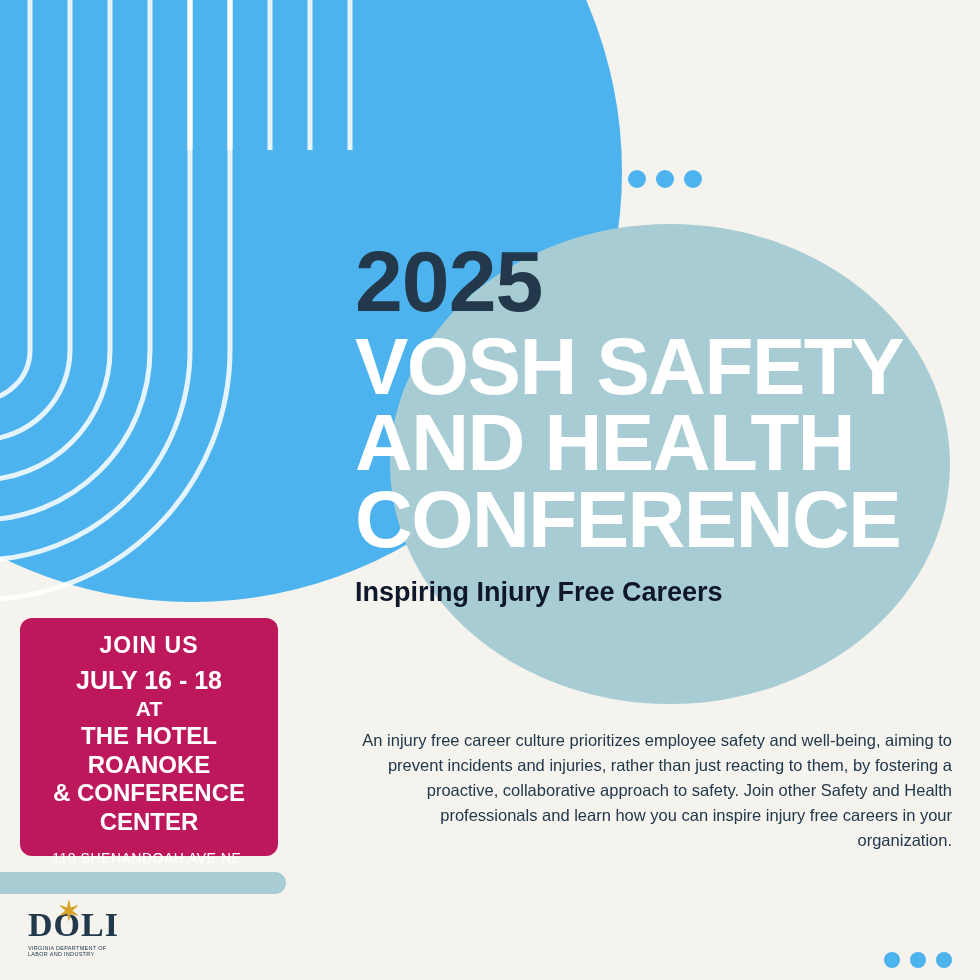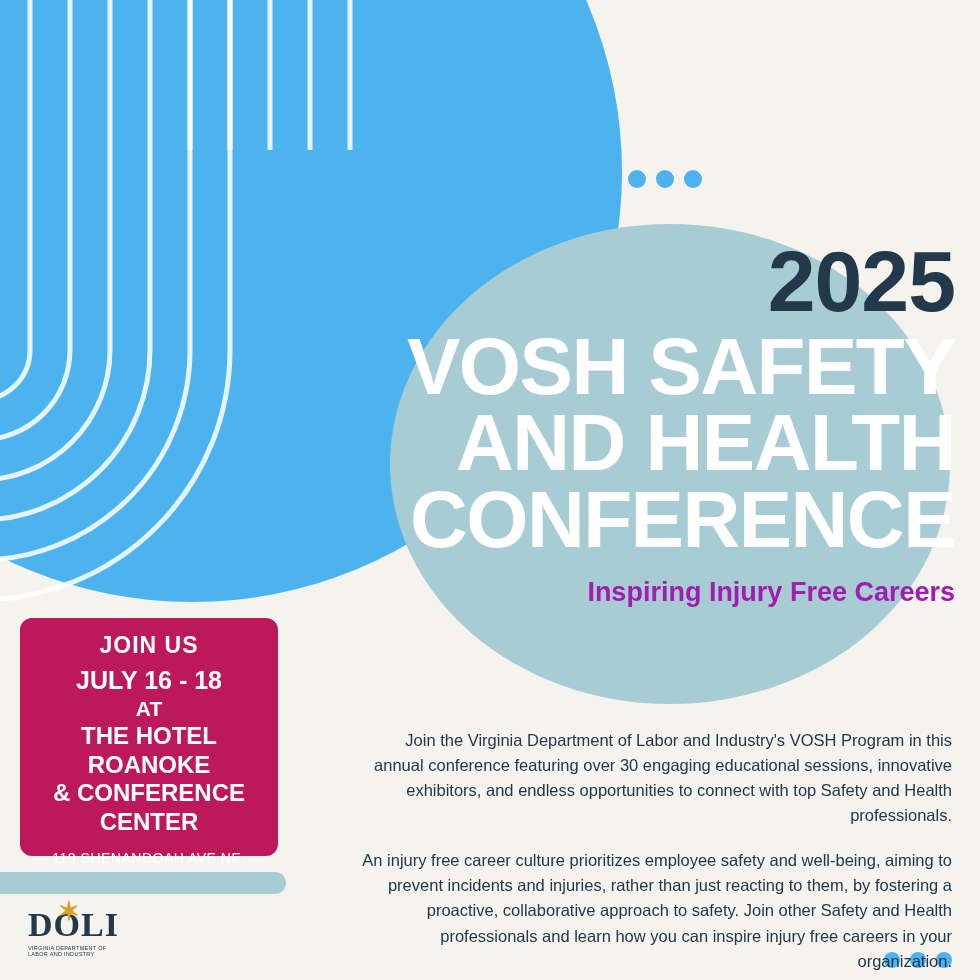--- a/index.html
+++ b/index.html
@@ -76,42 +76,42 @@
     background: #a8ccd3;
     border-radius: 0 11px 11px 0;
   }
 
   
   .headline {
     position: absolute;
     left: 355px;
     top: 240px;
     width: 600px;
-    text-align: right;
+    text-align: left;
   }
   .year {
     font-size: 86px;
     line-height: 0.96;
     font-weight: bold;
     color: #23384a;
     letter-spacing: -1px;
   }
   .title {
     font-size: 80px;
     line-height: 0.96;
     font-weight: bold;
     color: #ffffff;
     letter-spacing: -1.5px;
     margin-top: 6px;
   }
   .title .line { display: block; white-space: nowrap; }
   .tagline {
     font-size: 27px;
     font-weight: bold;
-    color: #a21caf;
+    color: #0f172a;
     margin-top: 18px;
   }
 
   
   .info-card {
     position: absolute;
     left: 20px;
     top: 618px;
     width: 258px;
     height: 238px;
@@ -252,21 +252,20 @@
     <div class="at">AT</div>
     <div class="venue">THE HOTEL ROANOKE</div>
     <div class="venue">&amp; CONFERENCE</div>
     <div class="venue">CENTER</div>
     <div class="address">
       <div>110 SHENANDOAH AVE NE,</div>
     </div>
   </div>
 
   <div class="body-copy">
-    <p>Join the Virginia Department of Labor and Industry's VOSH Program in this annual conference featuring over 30 engaging educational sessions, innovative exhibitors, and endless opportunities to connect with top Safety and Health professionals.</p>
     <p>An injury free career culture prioritizes employee safety and well-being, aiming to prevent incidents and injuries, rather than just reacting to them, by fostering a proactive, collaborative approach to safety. Join other Safety and Health professionals and learn how you can inspire injury free careers in your organization.</p>
   </div>
 
   <div class="logo">
     <div class="logo-text">
       <span>DOLI</span>
       <span class="logo-star">✶</span>
     </div>
     <div class="logo-sub">VIRGINIA DEPARTMENT OF LABOR AND INDUSTRY</div>
   </div>

